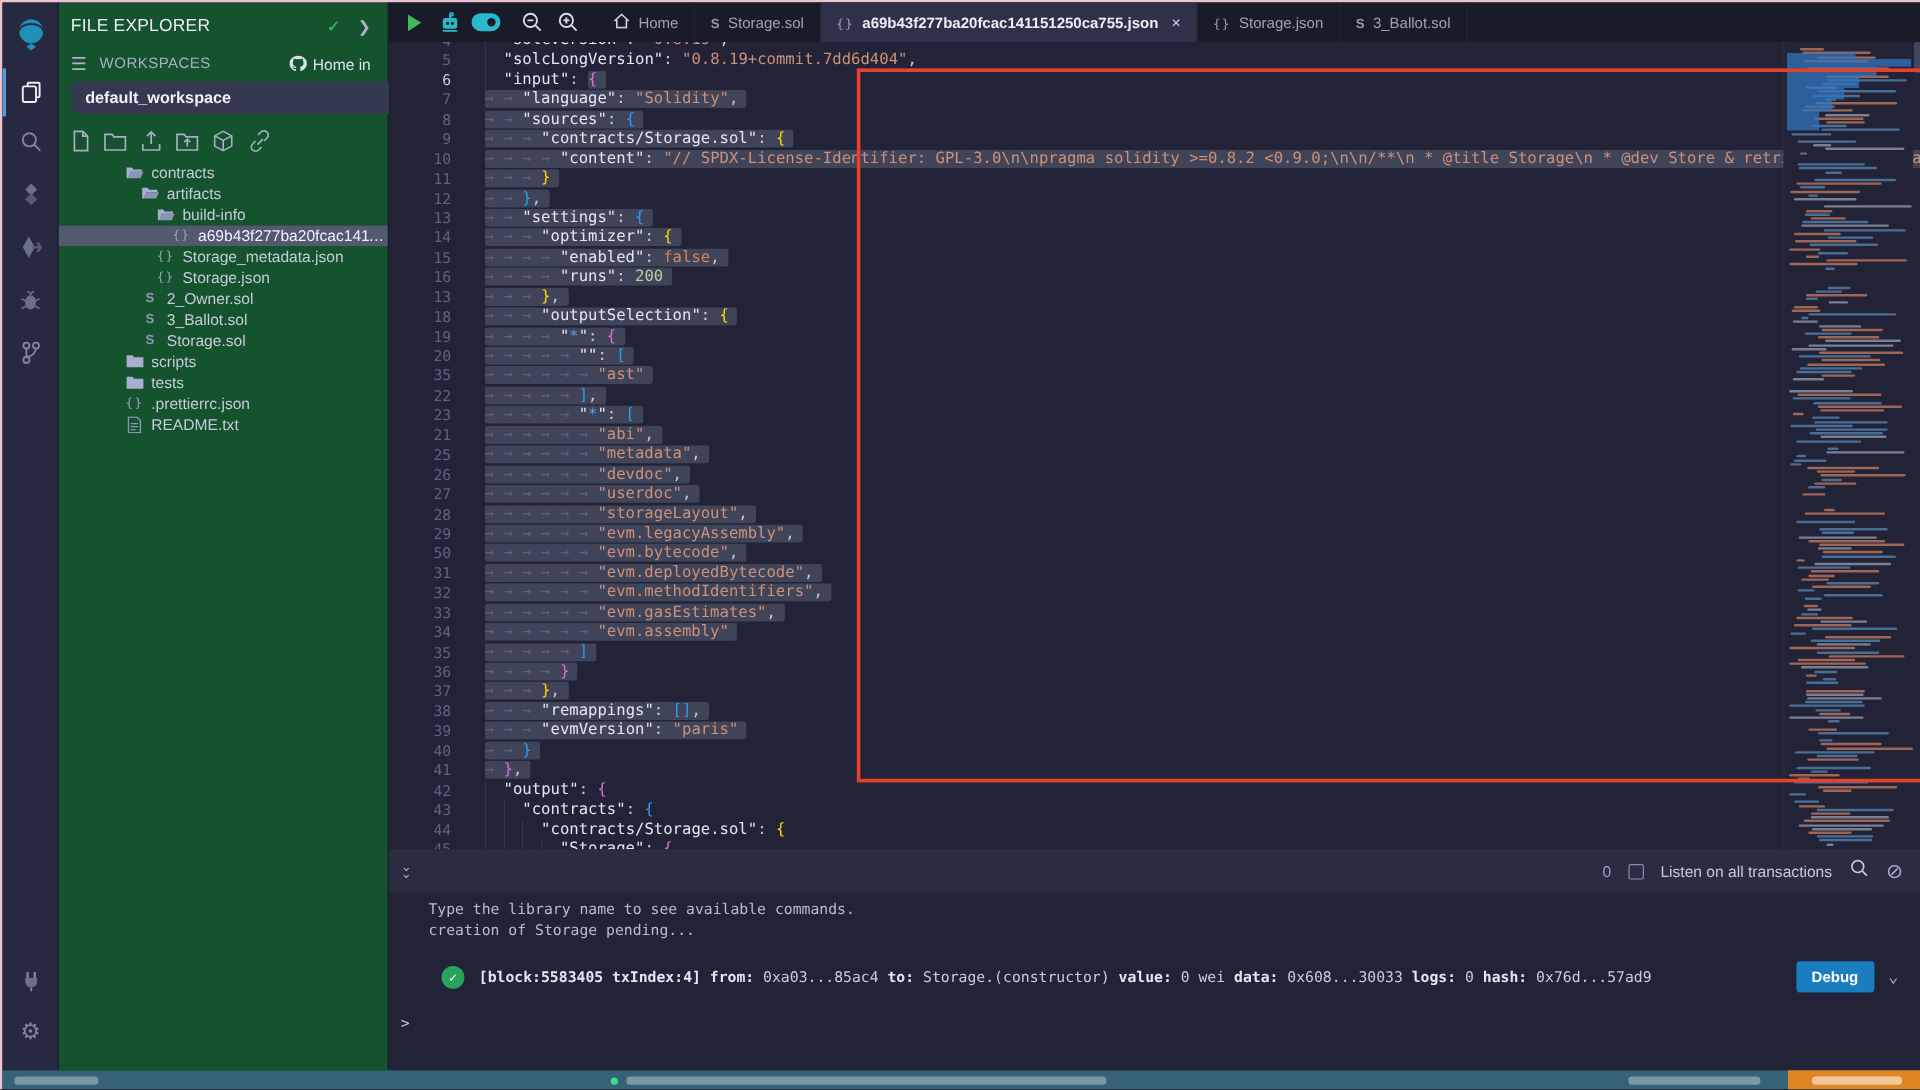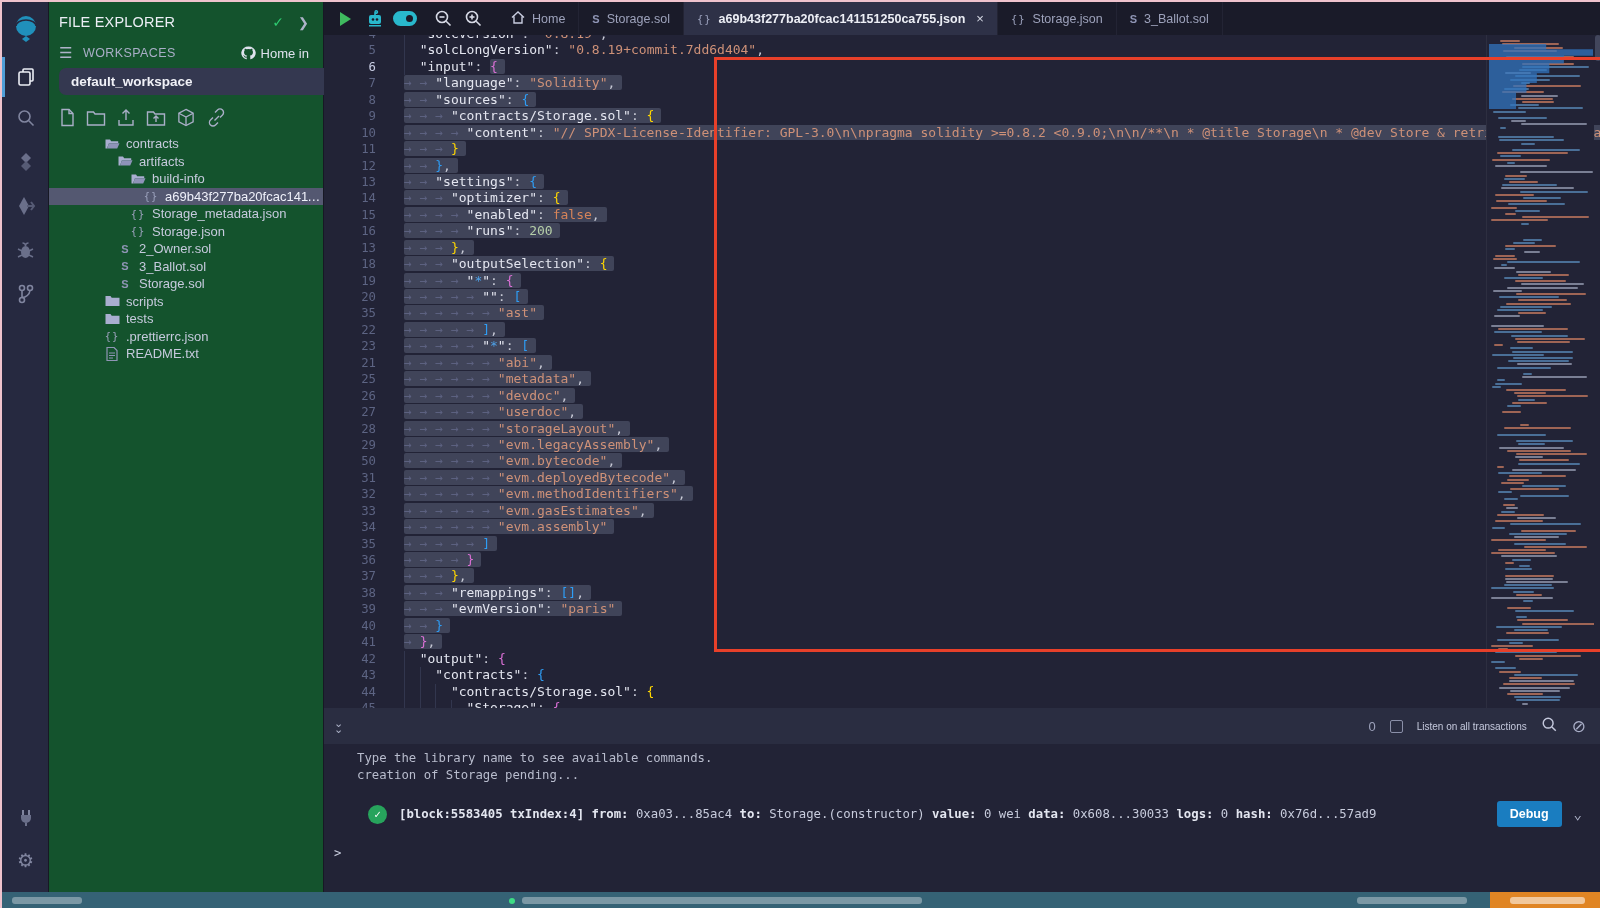--- a/index.html
+++ b/index.html
@@ -74,21 +74,21 @@
   #vscroll { position:absolute; right:0; top:33px; width:8px; height:673px; }
   #vscroll-thumb { position:absolute; left:1px; top:0; width:6px; height:26px; background:#42465c; border-radius:3px; }
   
   #annotation-box { position:absolute; left:390px; top:55px; width:1091px; height:595px; border:3px solid #e8402a; pointer-events:none; z-index:5; }
   
   #terminal { position:absolute; left:322px; top:706px; width:1278px; height:184px; background:#222336; }
   #terminal-bar { position:absolute; left:0; top:0; width:100%; height:36px; background:#2a2d41; display:flex; align-items:center; padding:0 16px 0 10px; gap:14px; }
   #term-collapse { color:#aeb3c9; cursor:pointer; display:flex; flex-direction:column; line-height:6px; font-size:11px; }
   #listen-count { margin-left:auto; color:#9da2bb; font-size:13px; }
   #listen-box { width:13px; height:13px; border:1px solid #8a8fa8; border-radius:2px; background:transparent; cursor:pointer; }
-  #listen-label { color:#c5c9dd; font-size:10px; }
+  #listen-label { color:#c5c9dd; font-size:13px; }
   #term-search-icon svg { stroke:#c5c9dd; fill:none; stroke-width:1.6; }
   #filter-input { width:244px; height:26px; background:#3a3e52; border:none; outline:none; color:#dfe2ee; font-size:12.5px; padding:0 10px; font-family:"Liberation Sans", sans-serif; }
   #filter-input::placeholder { color:#9aa0b5; }
   #ban-icon { color:#a9aec7; font-size:17px; cursor:pointer; }
   #terminal-body { position:absolute; left:0; top:36px; width:100%; height:148px; font-family:"DejaVu Sans Mono", monospace; font-size:12.3px; color:#b8bccd; }
   .term-line { padding-left:33px; line-height:17px; }
   .term-line:first-child { padding-top:6px; }
   #tx-row { margin-top:17px; padding-left:44px; display:flex; align-items:center; gap:12px; color:#c8ccdd; }
   #tx-check { width:19px; height:19px; border-radius:50%; background:#27a35c; color:#fff; font-size:11px; display:flex; align-items:center; justify-content:center; flex:none; }
   #tx-text { white-space:nowrap; overflow:hidden; }

